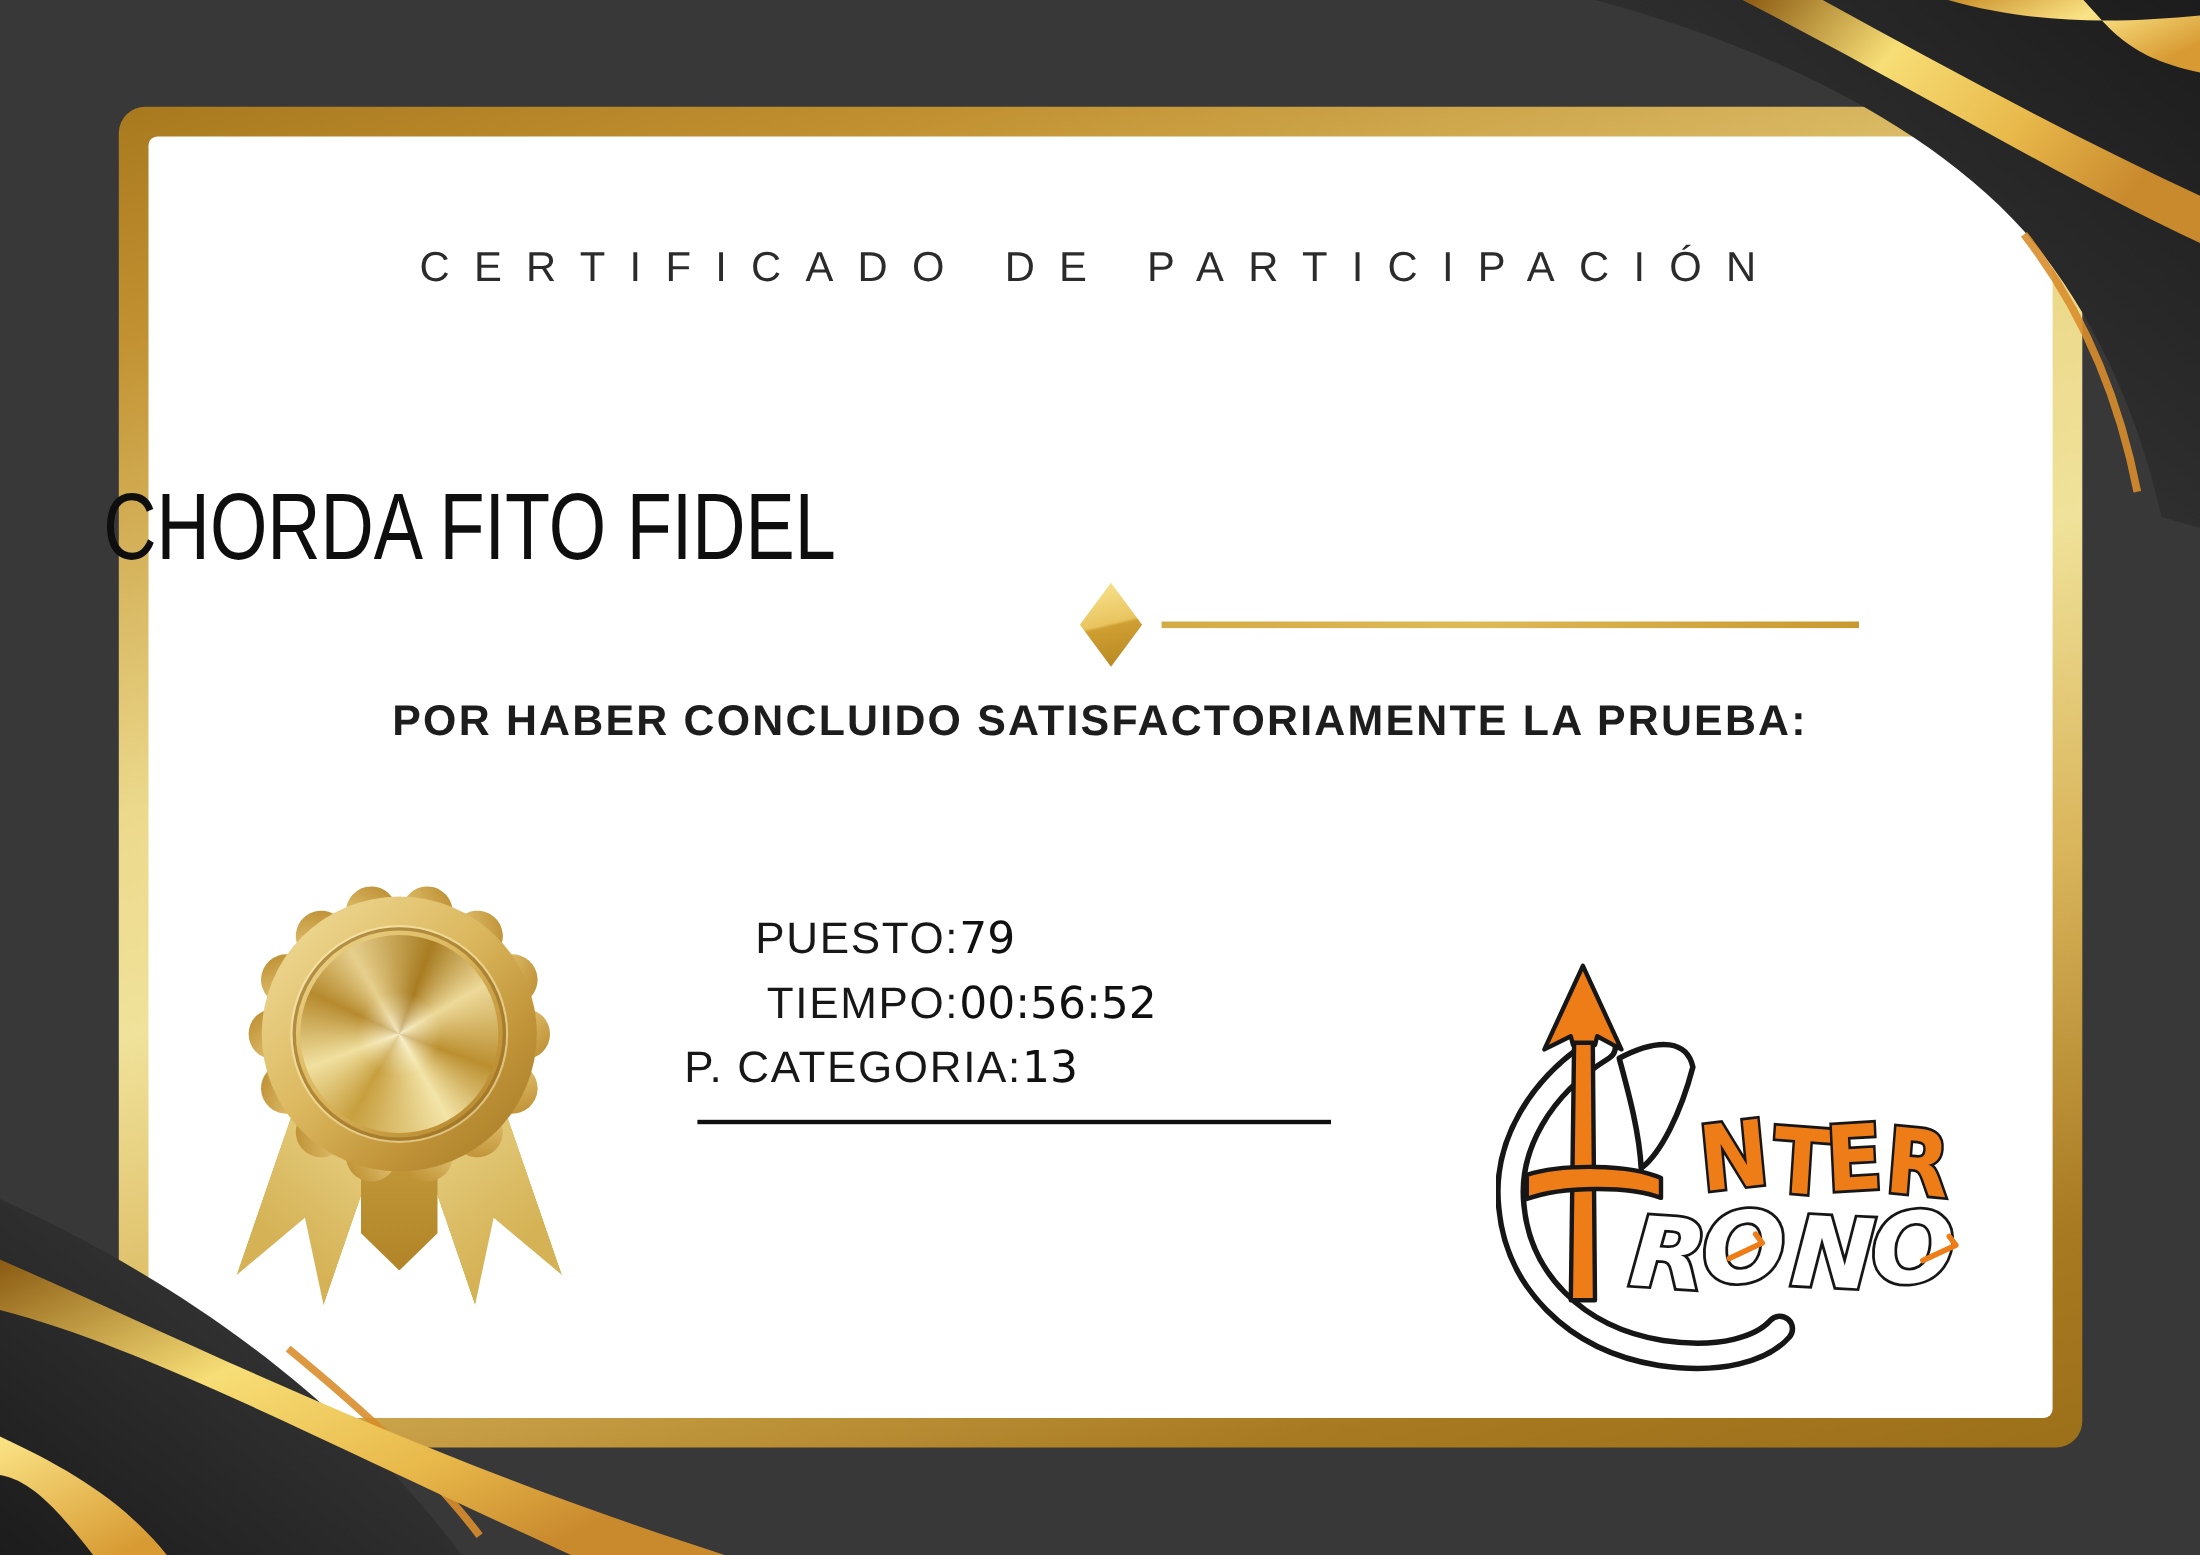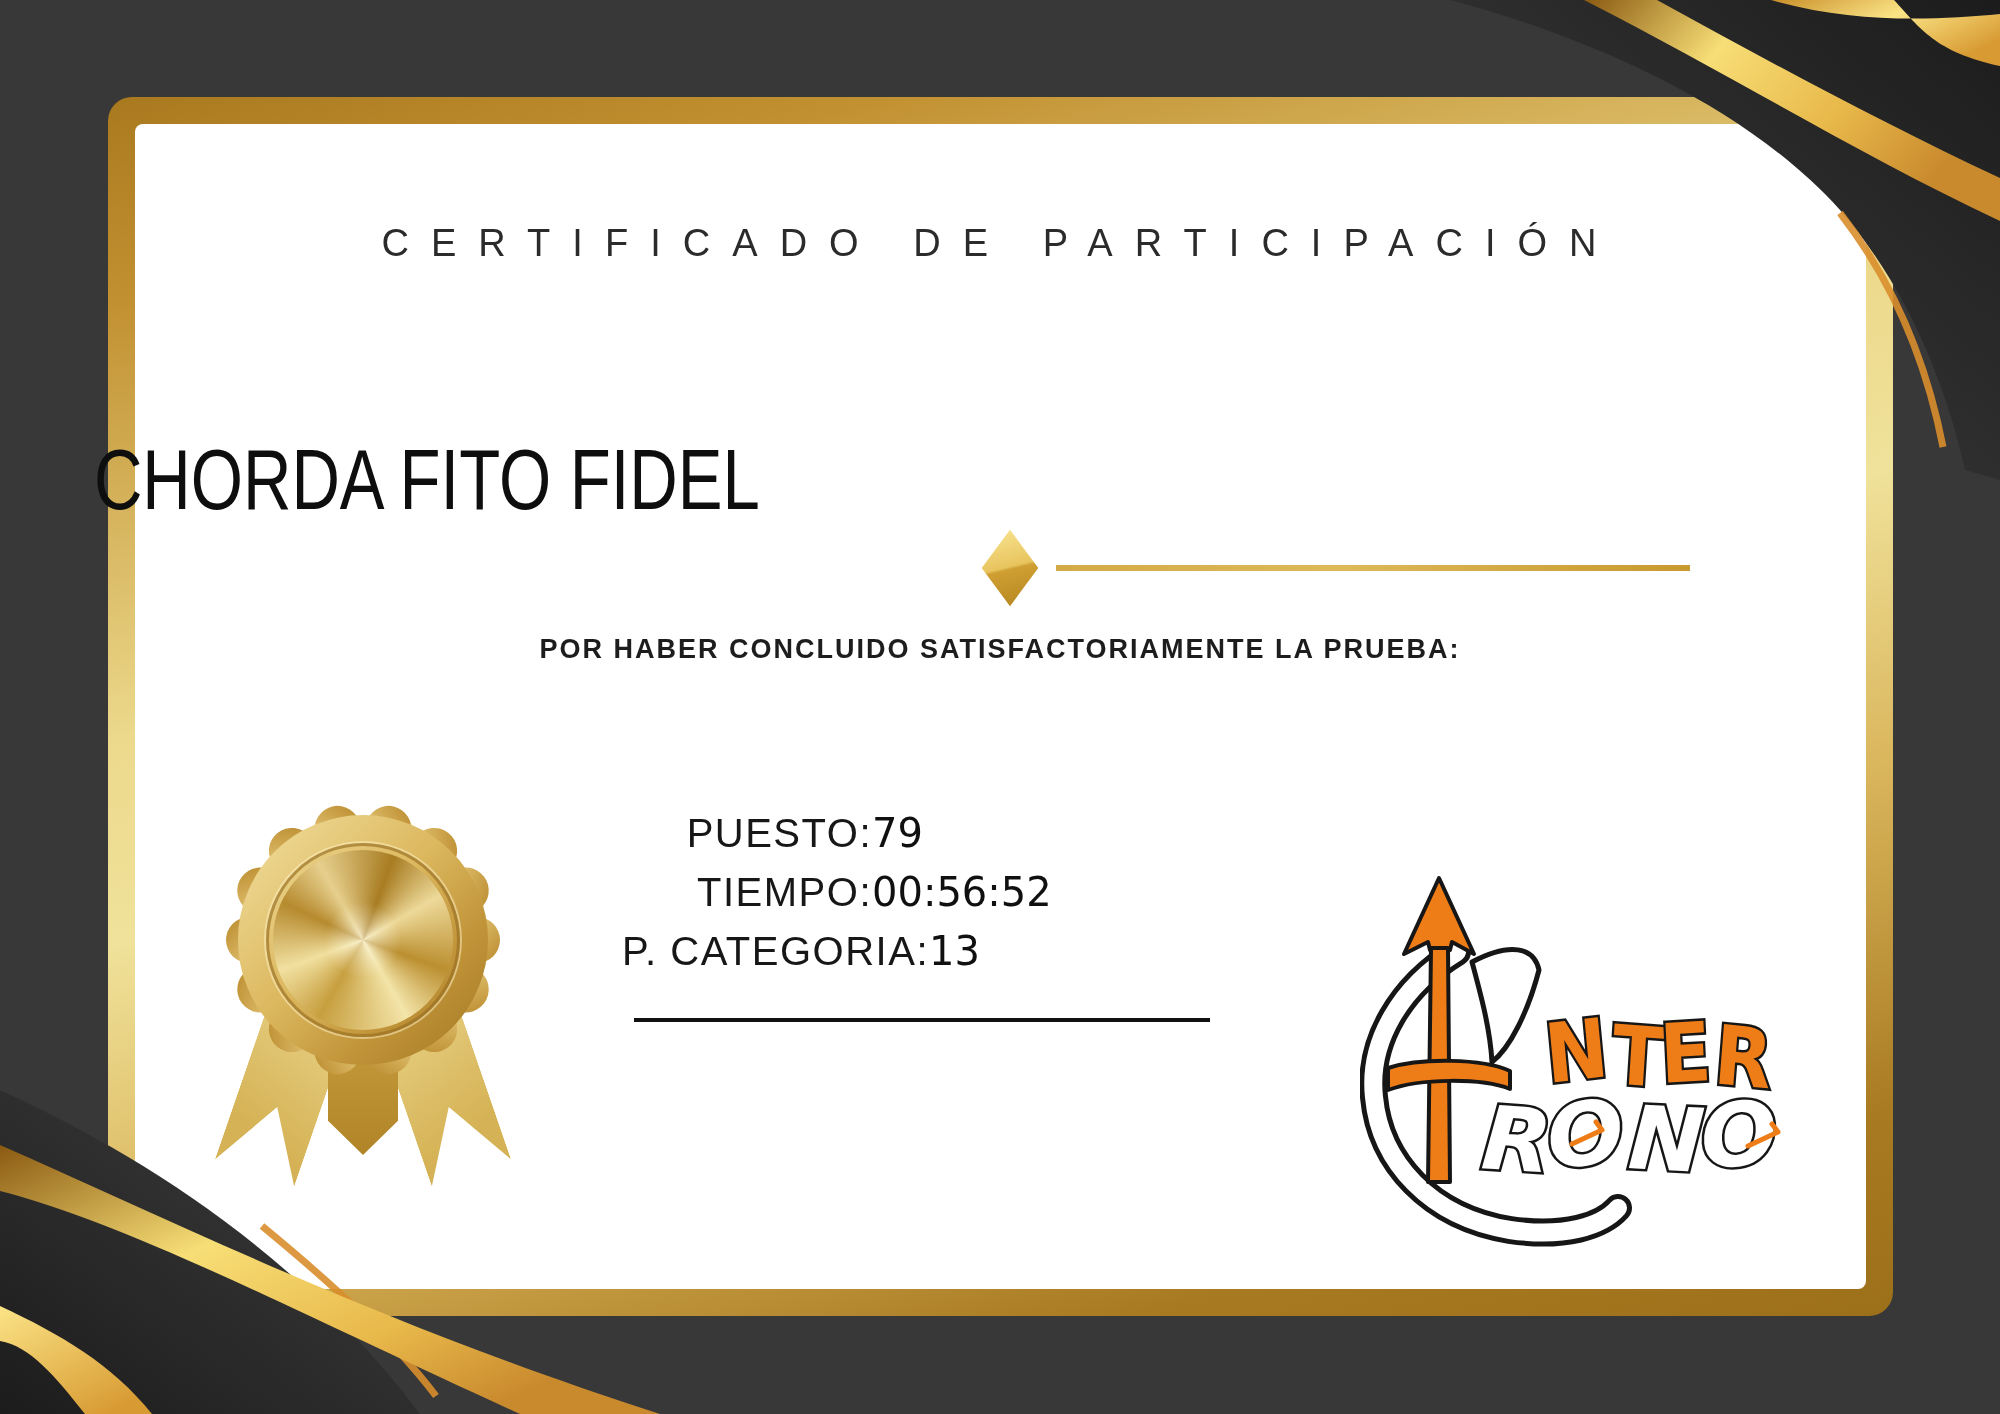--- a/index.html
+++ b/index.html
@@ -35,24 +35,24 @@
   .divider .line{flex:1;height:6px;}
   .divider .line.left{background:linear-gradient(90deg,#e3c härlig 0,#c8992f 0%,#ddb958 55%,#d3ab46 100%);}
   .divider .line.right{background:linear-gradient(90deg,#d3ab46 0%,#ddb958 45%,#c8992f 100%);}
   .diamond{
     width:40px;height:40px;margin:0 26px;
     transform:scaleY(1.35) rotate(45deg);
     background:linear-gradient(125deg,#f6e08a 0%,#e8c45e 48%,#cf9f33 52%,#b98a22 100%);
   }
   .cert-subtitle{
     position:absolute;left:0;top:634px;width:2000px;text-align:center;z-index:2;
-    font-size:27px;font-weight:700;letter-spacing:2px;color:#1d1d1d;white-space:nowrap;
-  }
-  
-  .results{position:absolute;left:540px;top:804px;z-index:2;}
+    font-size:39px;font-weight:700;letter-spacing:2px;color:#1d1d1d;white-space:nowrap;
+  }
+  
+  .results{position:absolute;left:540px;top:824px;z-index:2;}
   .result-row{display:flex;align-items:baseline;line-height:59px;}
   .result-label{
     width:332px;text-align:right;
     font-size:40px;font-weight:400;letter-spacing:1.5px;color:#171717;
   }
   .result-value{
     font-family:"DejaVu Sans", sans-serif;
     font-size:40px;color:#101010;
   }
   .result-row.offset{transform:translateX(57px);}

